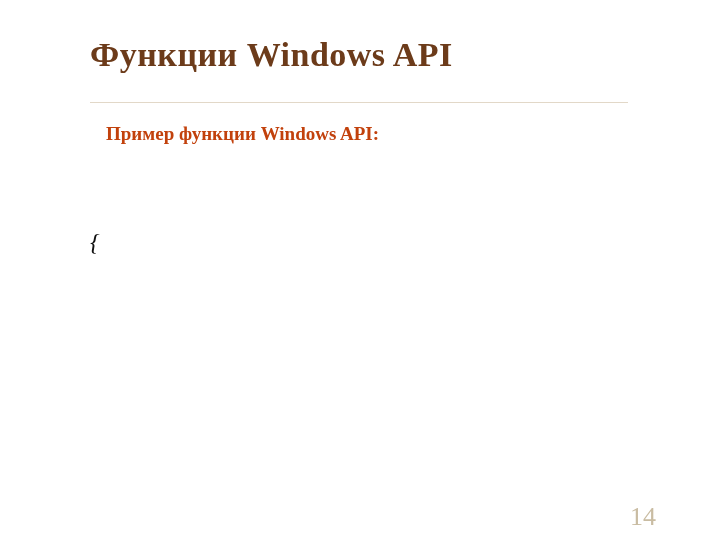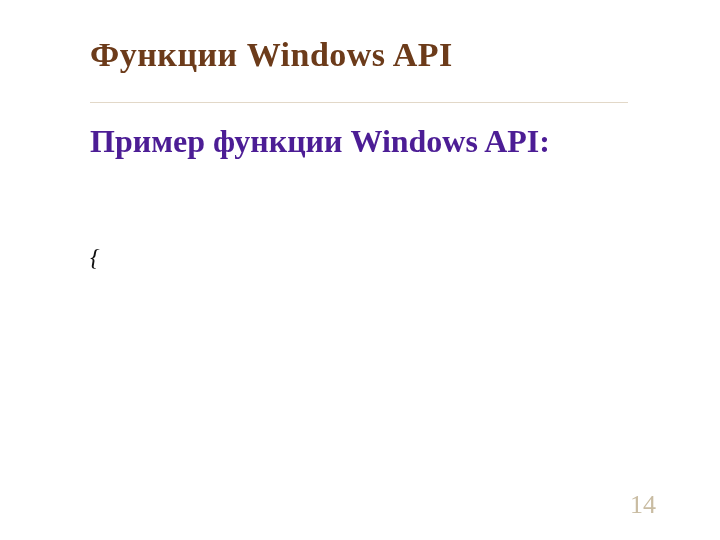--- a/index.html
+++ b/index.html
@@ -25,37 +25,37 @@
     color: #6c3b1a;
     margin: 0 0 28px 0;
     letter-spacing: 0.5px;
   }
   .rule {
     height: 1px;
     background: #e2d8c8;
     margin: 0 0 20px 0;
   }
   .subtitle {
-    font-size: 32px;
+    font-size: 19px;
     font-weight: 700;
-    color: #4c1d95;
-    margin: 0 0 10px 0;
+    color: #c2410c;
+    margin: 0 0 10px 16px;
   }
   .code {
     font-size: 24px;
     font-style: italic;
     line-height: 1.45;
     color: #111;
     white-space: pre-wrap;
     font-family: Georgia, "Times New Roman", serif;
   }
   .pagenum {
     position: absolute;
     right: 32px;
-    bottom: 20px;
+    bottom: 8px;
     font-size: 26px;
     color: #c9bca2;
     font-family: Georgia, serif;
   }
 </style>
 </head>
 <body>
 
 <div class="slide">
   <h1 class="title">Функции Windows API</h1>

